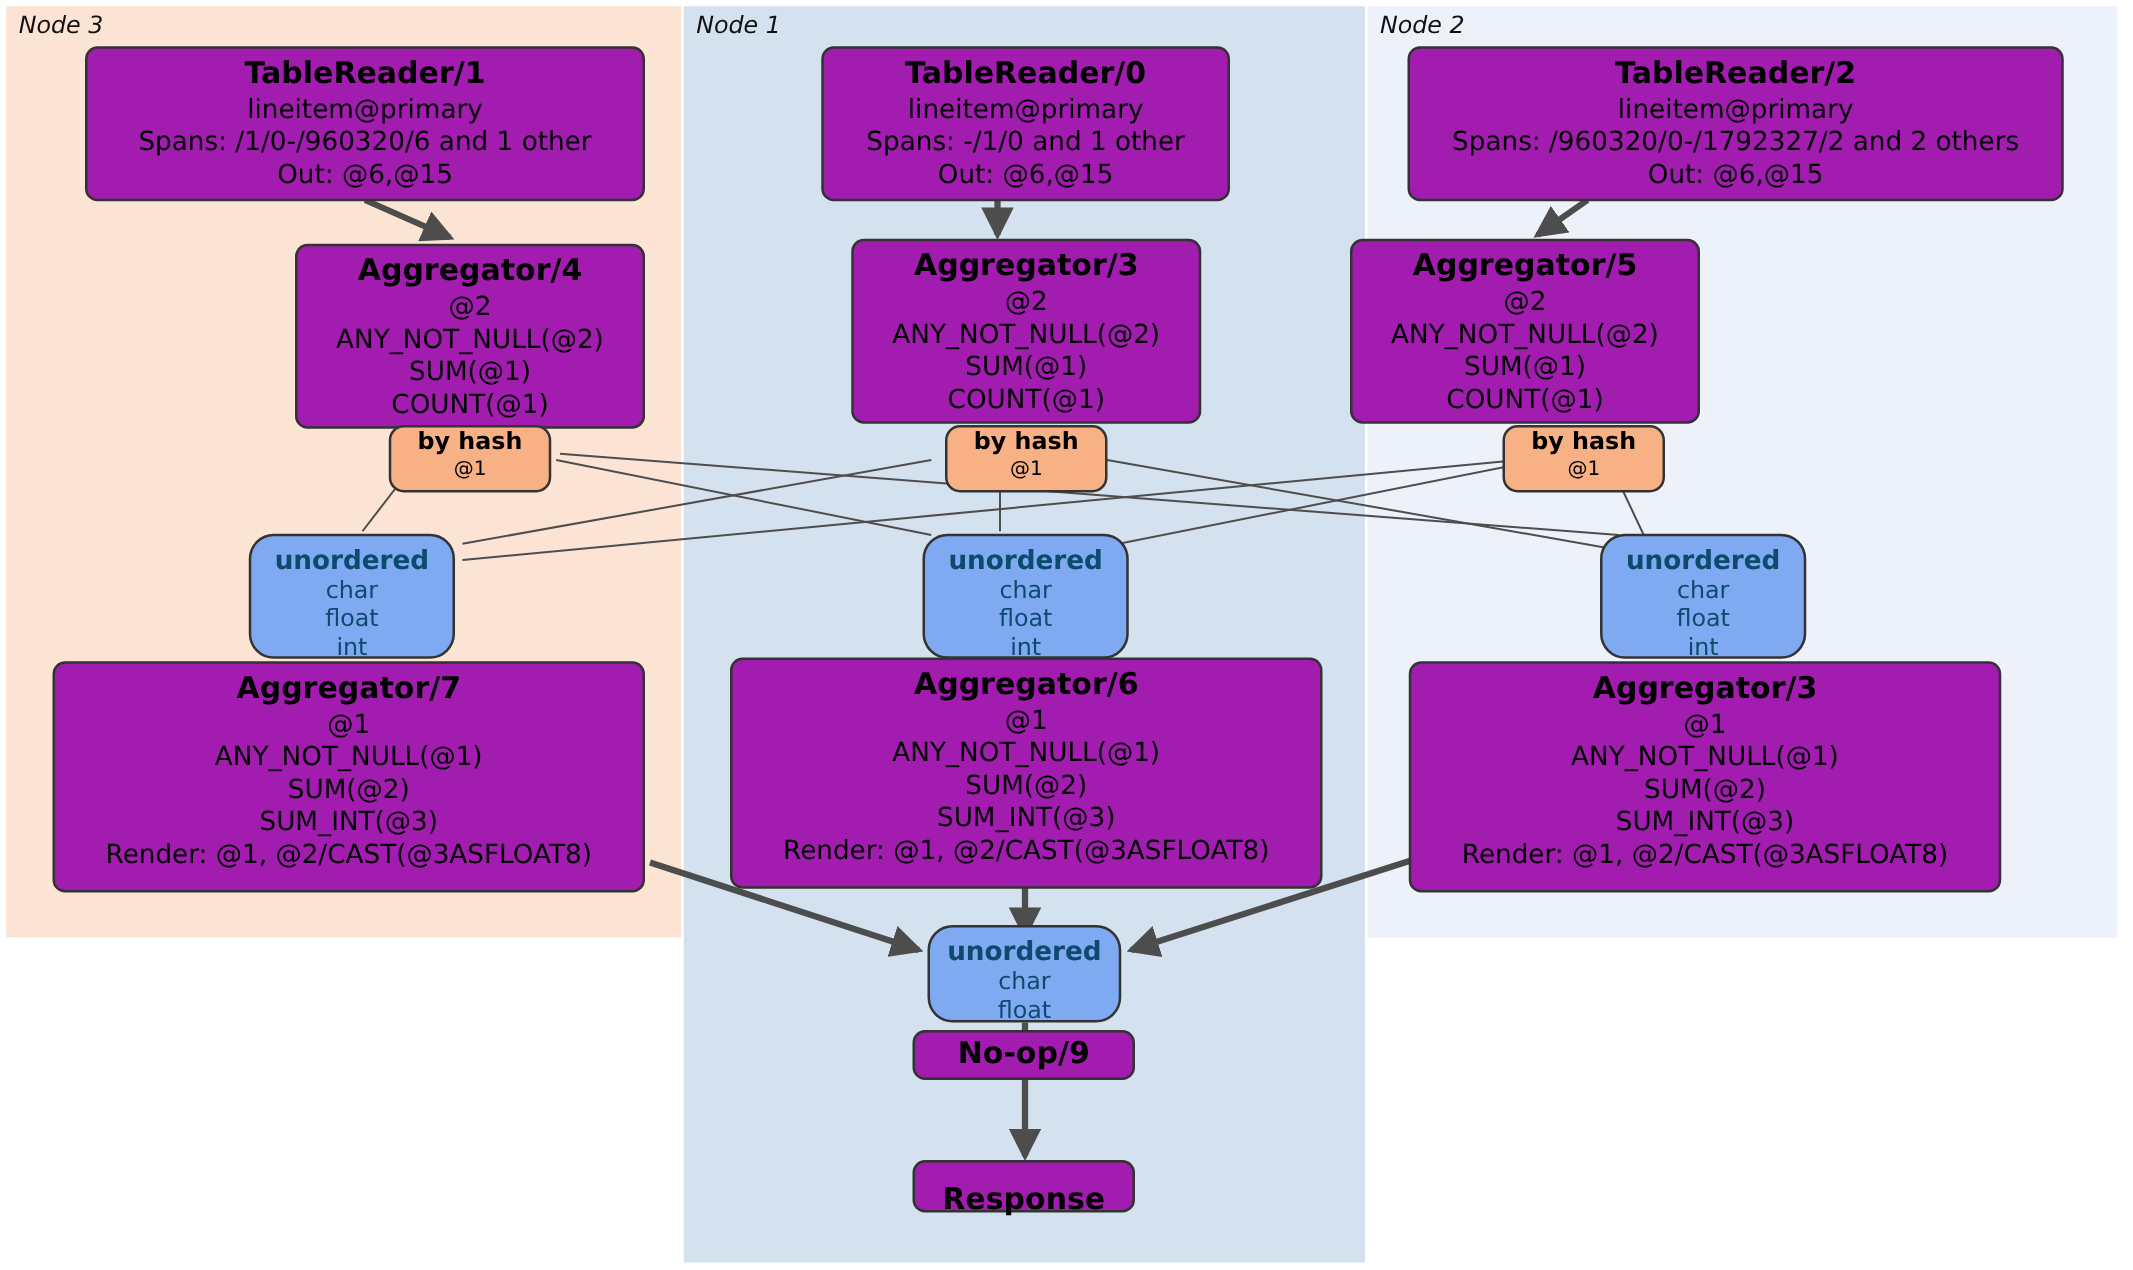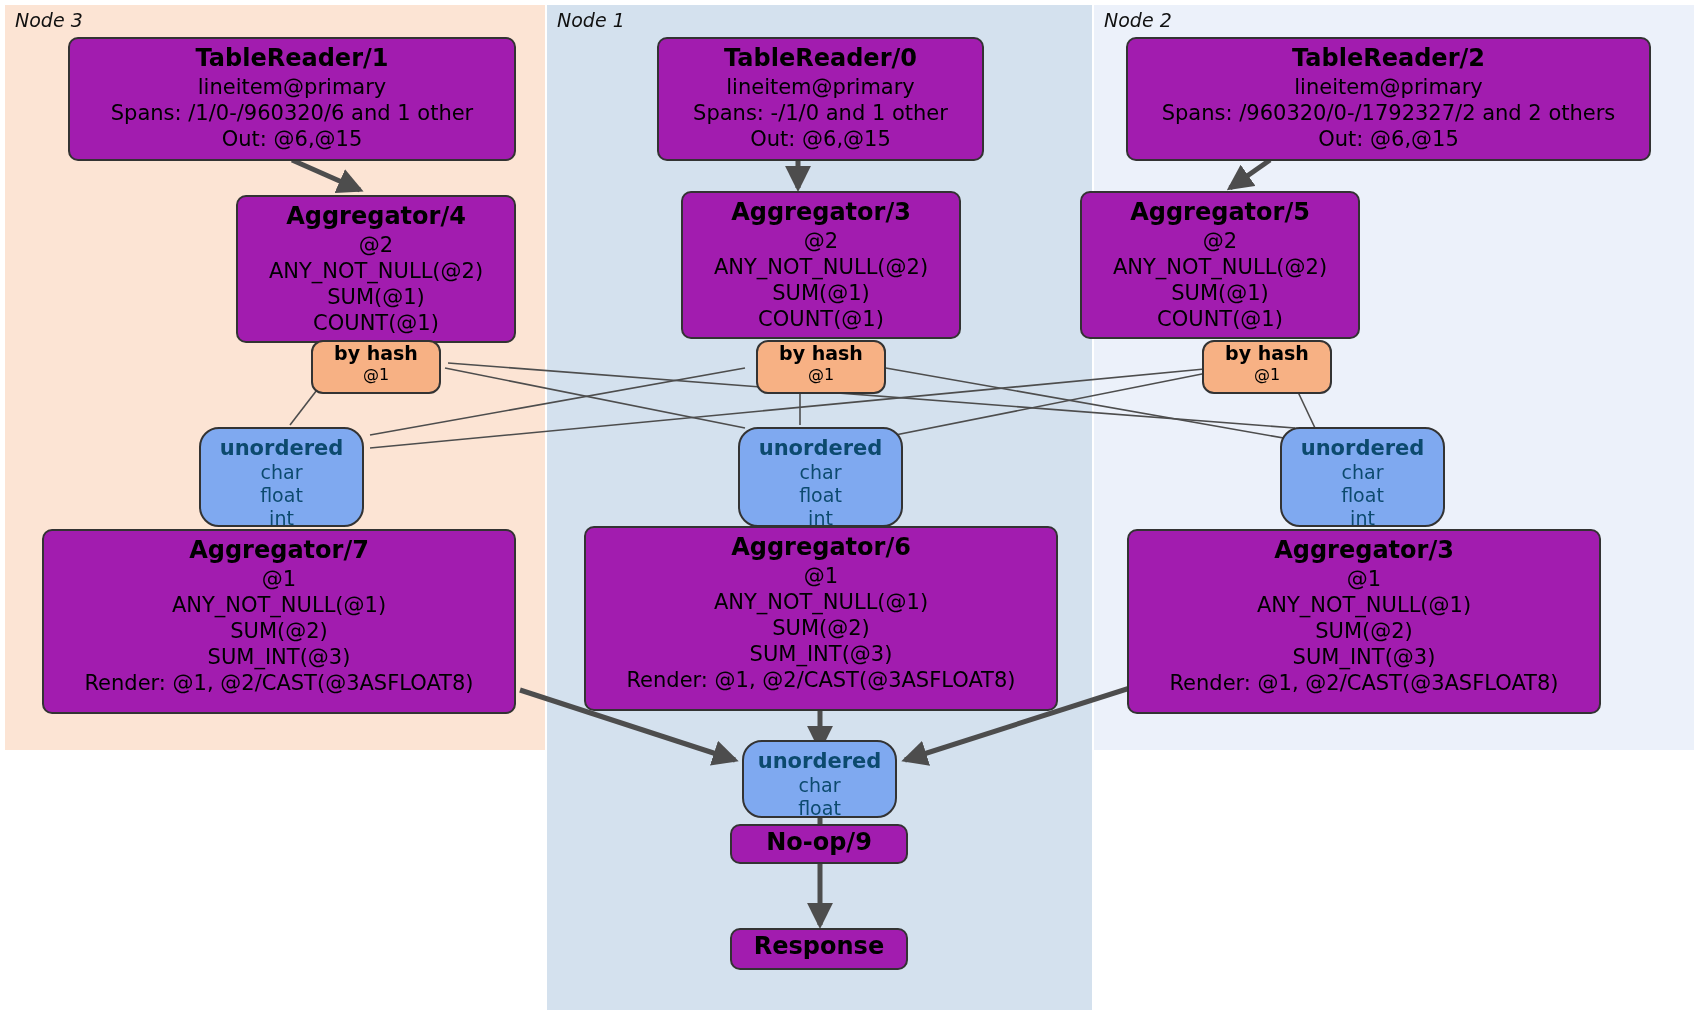--- a/index.html
+++ b/index.html
@@ -291,18 +291,18 @@
     <div class="sync" style="left:742px; top:740px; width:155px; height:78px;">
       <div class="title">unordered</div>
       <div class="line">char</div>
       <div class="line">float</div>
     </div>
 
     <div class="proc compact" style="left:730px; top:824px; width:178px; height:40px; padding-top:2px;">
       <div class="title">No-op/9</div>
     </div>
 
-    <div class="proc compact" style="left:730px; top:928px; width:178px; height:42px; padding-top:2px;">
+    <div class="proc compact" style="left:730px; top:928px; width:178px; height:42px; padding-top:15px;">
       <div class="title">Response</div>
     </div>
 
   </div>
 </div>
 
 </body></html>

